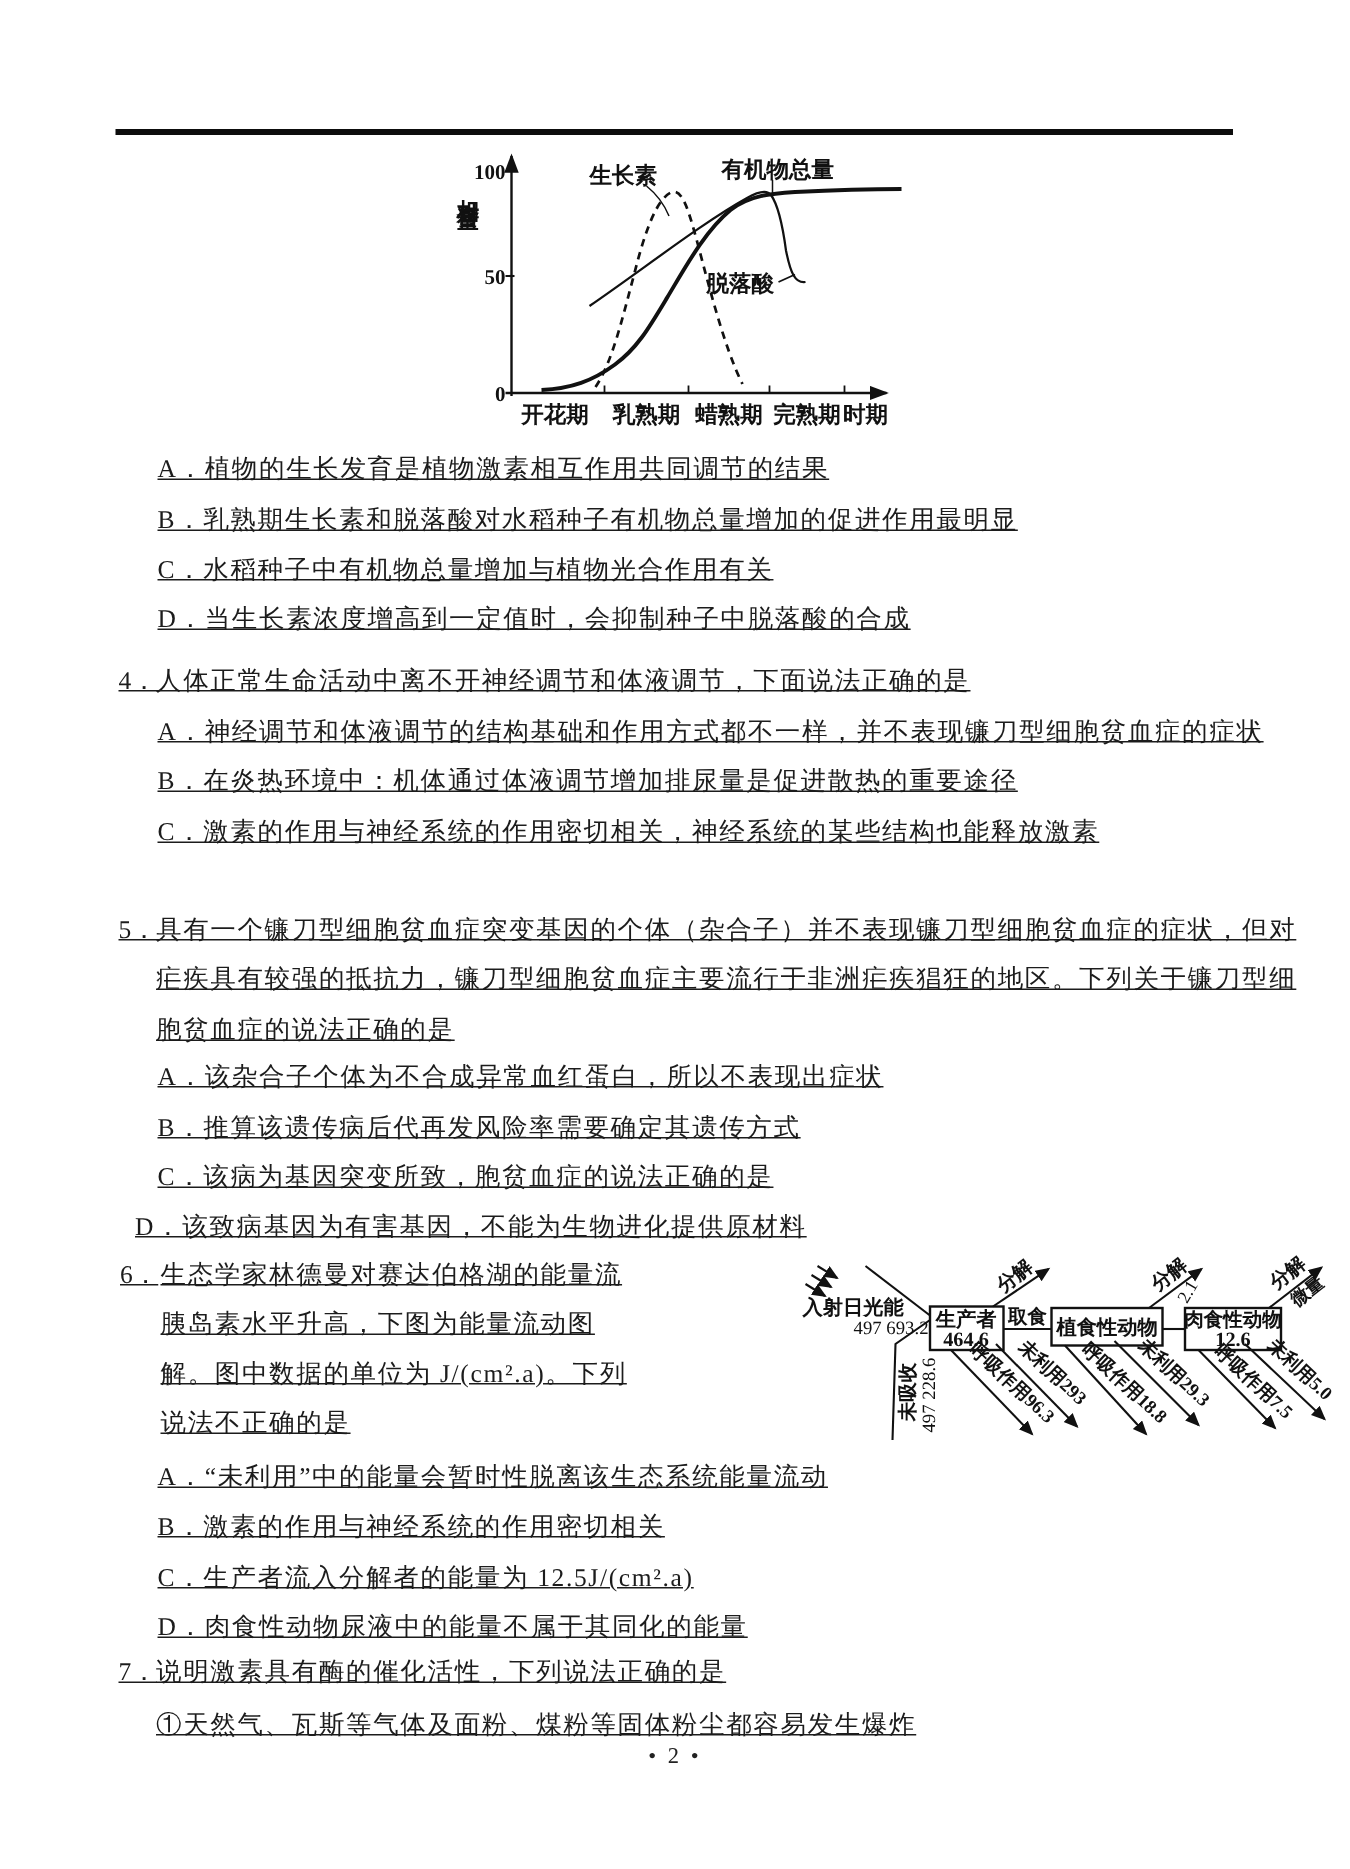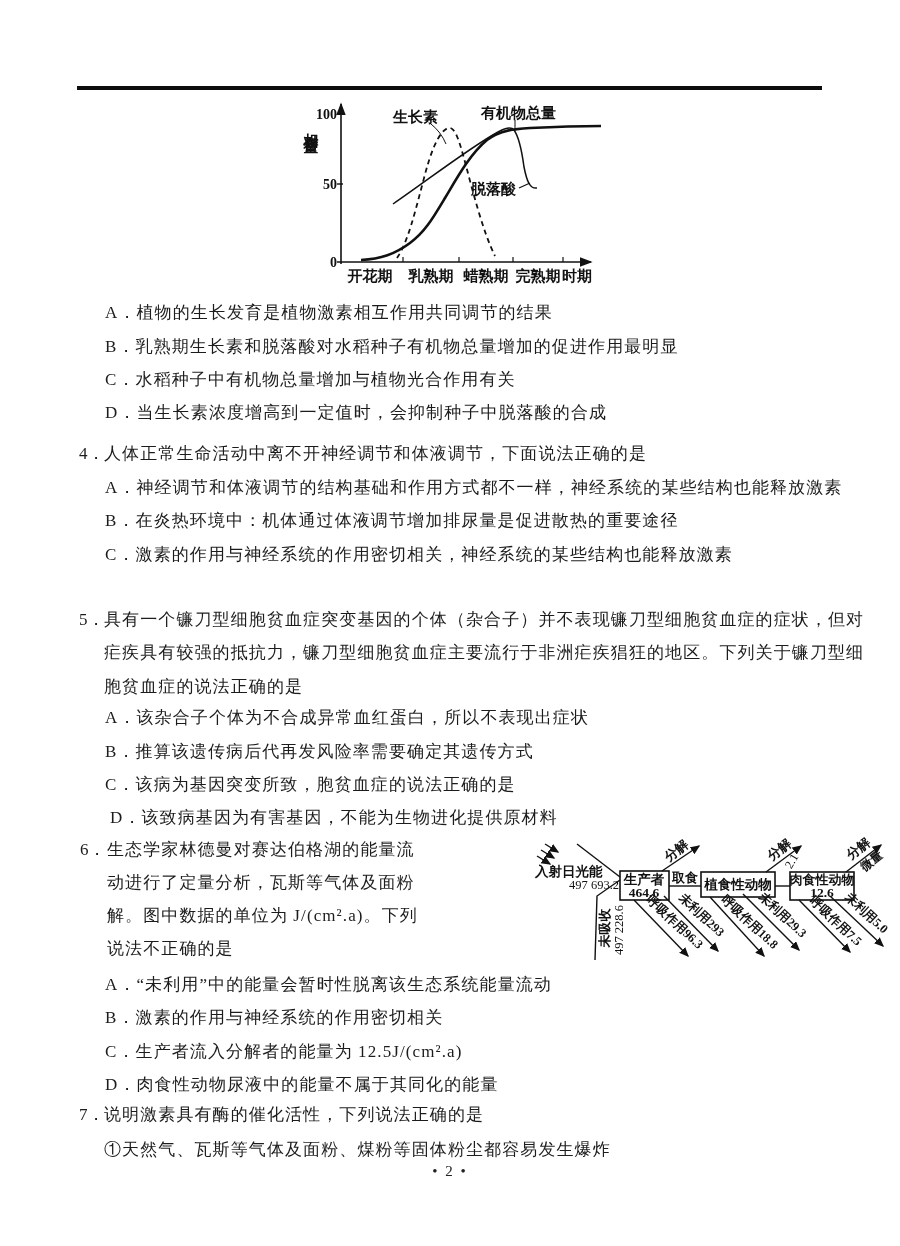--- a/index.html
+++ b/index.html
@@ -1,20 +1,20 @@
 <!DOCTYPE html>
 <html><head>
 <meta charset="utf-8">
 <style>
   html,body{margin:0;padding:0;}
   body{width:900px;height:1246px;background:#ffffff;position:relative;overflow:hidden;
        font-family:"Liberation Serif",serif;color:#1c1c1c;}
   .page{position:absolute;left:0;top:0;width:900px;height:1246px;}
   .rule{position:absolute;left:77px;top:86px;width:745px;height:4px;background:#0d0d0d;}
-  .line{position:absolute;font-size:17px;line-height:19px;white-space:nowrap;letter-spacing:1.1px;color:#1c1c1c;}
+  .line{position:absolute;font-size:17px;line-height:19px;white-space:nowrap;letter-spacing:1.1px;color:#1c1c1c;text-decoration:underline;}
   .qnum{letter-spacing:0;}
   .pageno{position:absolute;left:0;top:1163px;width:900px;text-align:center;font-size:15px;letter-spacing:2px;color:#222;}
   .ylab{position:absolute;left:301px;top:121px;writing-mode:vertical-rl;text-orientation:upright;
         font-size:15px;font-weight:bold;letter-spacing:2px;color:#111;}
   svg text{font-family:"Liberation Serif",serif;fill:#111;}
   .chart-svg{position:absolute;left:293px;top:92px;}
   .diagram-svg{position:absolute;left:533px;top:830px;}
 </style>
 </head>
 <body>
@@ -65,36 +65,36 @@
     <text x="284" y="189" text-anchor="middle" font-size="15" font-weight="bold">时期</text>
   </svg>
 
   <div class="line" style="left:105px;top:303px">A．植物的生长发育是植物激素相互作用共同调节的结果</div>
   <div class="line" style="left:105px;top:337px">B．乳熟期生长素和脱落酸对水稻种子有机物总量增加的促进作用最明显</div>
   <div class="line" style="left:105px;top:370px">C．水稻种子中有机物总量增加与植物光合作用有关</div>
   <div class="line" style="left:105px;top:403px">D．当生长素浓度增高到一定值时，会抑制种子中脱落酸的合成</div>
 
   <div class="line qnum" style="left:79px;top:444px">4．</div>
   <div class="line" style="left:104px;top:444px">人体正常生命活动中离不开神经调节和体液调节，下面说法正确的是</div>
-  <div class="line" style="left:105px;top:478px">A．神经调节和体液调节的结构基础和作用方式都不一样，神经系统的某些结构也能释放激素</div>
+  <div class="line" style="left:105px;top:478px">A．神经调节和体液调节的结构基础和作用方式都不一样，并不表现镰刀型细胞贫血症的症状</div>
   <div class="line" style="left:105px;top:511px">B．在炎热环境中：机体通过体液调节增加排尿量是促进散热的重要途径</div>
   <div class="line" style="left:105px;top:545px">C．激素的作用与神经系统的作用密切相关，神经系统的某些结构也能释放激素</div>
 
   <div class="line qnum" style="left:79px;top:610px">5．</div>
   <div class="line" style="left:104px;top:610px">具有一个镰刀型细胞贫血症突变基因的个体（杂合子）并不表现镰刀型细胞贫血症的症状，但对</div>
   <div class="line" style="left:104px;top:643px">疟疾具有较强的抵抗力，镰刀型细胞贫血症主要流行于非洲疟疾猖狂的地区。下列关于镰刀型细</div>
   <div class="line" style="left:104px;top:677px">胞贫血症的说法正确的是</div>
   <div class="line" style="left:105px;top:708px">A．该杂合子个体为不合成异常血红蛋白，所以不表现出症状</div>
   <div class="line" style="left:105px;top:742px">B．推算该遗传病后代再发风险率需要确定其遗传方式</div>
   <div class="line" style="left:105px;top:775px">C．该病为基因突变所致，胞贫血症的说法正确的是</div>
-  <div class="line" style="left:110px;top:808px">D．该致病基因为有害基因，不能为生物进化提供原材料</div>
+  <div class="line" style="left:90px;top:808px">D．该致病基因为有害基因，不能为生物进化提供原材料</div>
 
   <div class="line qnum" style="left:80px;top:840px">6．</div>
   <div class="line" style="left:107px;top:840px">生态学家林德曼对赛达伯格湖的能量流</div>
-  <div class="line" style="left:107px;top:873px">动进行了定量分析，瓦斯等气体及面粉</div>
+  <div class="line" style="left:107px;top:873px">胰岛素水平升高，下图为能量流动图</div>
   <div class="line" style="left:107px;top:906px">解。图中数据的单位为 J/(cm².a)。下列</div>
   <div class="line" style="left:107px;top:939px">说法不正确的是</div>
 
   <svg class="diagram-svg" width="364" height="136" viewBox="0 0 364 136">
     <defs>
       <marker id="ah2" markerWidth="8" markerHeight="8" refX="6" refY="3" orient="auto">
         <path d="M0,0 L7,3 L0,6 z" fill="#111"></path>
       </marker>
     </defs>
 

